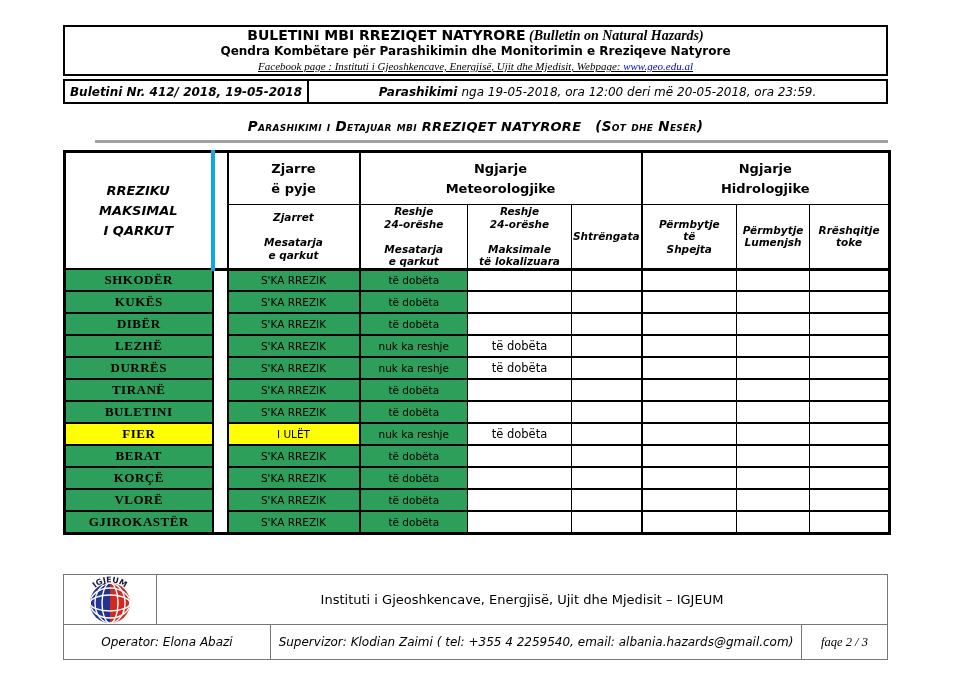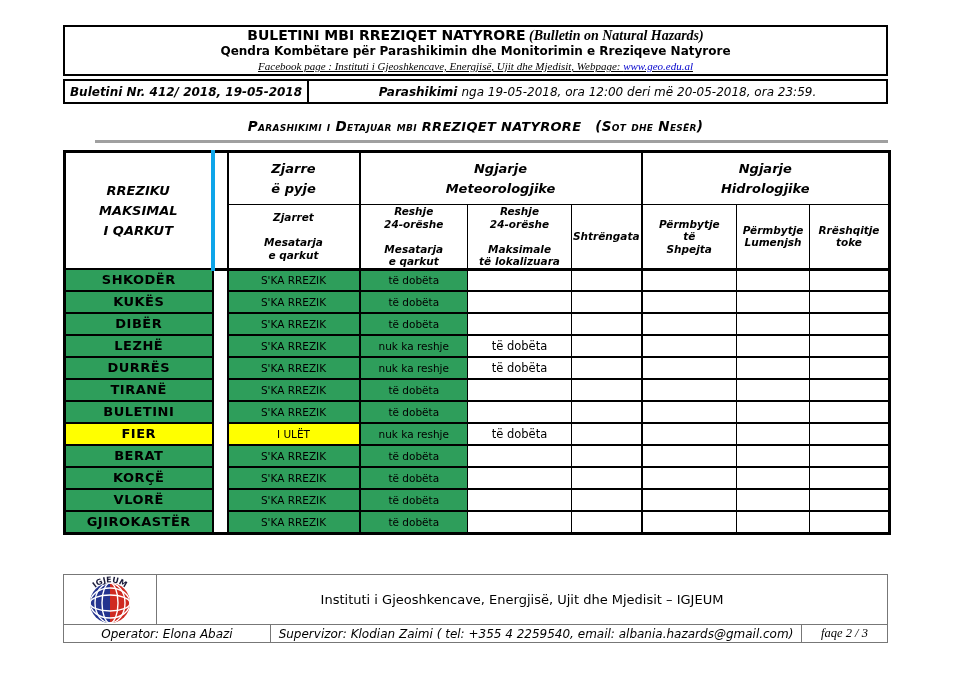--- a/index.html
+++ b/index.html
@@ -48,46 +48,46 @@
   
   table.main {
     position:absolute; left:63px; top:150px; width:825px;
     border-collapse:collapse; table-layout:fixed;
     border:3px solid #000;
   }
   .main th, .main td {
     border:1px solid #000; text-align:center; vertical-align:middle;
     padding:0; white-space:pre-line; overflow:hidden;
   }
-  .main thead tr.gr th { height:53px; font-size:13px; font-style:italic; line-height:20px; }
+  .main thead tr.gr th { height:53px; font-size:13px; line-height:20px; }
   .main thead tr.sub th { height:61px; font-size:10.5px; font-style:italic; line-height:12.5px; border-bottom:3px solid #000; }
   .main th.risk-h { font-size:13px; font-style:italic; line-height:17px; border-right:4px solid #0ea5e9; }
   .main .c-gap {
     border-left:2px solid #000; border-right:2px solid #000;
     border-top:none; border-bottom:none; background:#fff;
   }
   .main thead .c-gap { border-bottom:3px solid #000; }
   .main .b-r2 { border-right-width:2px; }
   .main tbody td { height:22px; font-size:10.5px; line-height:12px; border-top-width:2px; border-bottom-width:2px; }
-  .main tbody td.c-qark { font-weight:bold; font-size:13px; letter-spacing:0.5px; border-right-width:2px; }
+  .main tbody td.c-qark { font-weight:bold; font-size:13px; letter-spacing:0.5px; border-right-width:2px;font-family:Liberation Serif, serif; }
   .main tbody td.c-fire { border-right-width:2px; }
   .main tbody td.c-storm { border-right-width:2px; }
   .main tbody td.c-rain-max { font-size:11.5px; }
   .bg-green { background:var(--green); }
   .bg-yellow { background:var(--yellow); }
 
   
   .fbox {
     left:63px; top:574px; width:825px; height:51px;
     border:1px solid #777; display:flex; align-items:stretch; background:#fff;
   }
   .fbox .logo-cell { width:93px; border-right:1px solid #777; display:flex; align-items:center; justify-content:center; }
   .fbox .inst-cell { flex:1; display:flex; align-items:center; justify-content:center; font-size:13px; }
   .frow {
-    left:63px; top:624px; width:825px; height:19px;
+    left:63px; top:624px; width:825px; height:36px;
     border:1px solid #777; display:flex; align-items:stretch; background:#fff;
   }
   .frow .cell { display:flex; align-items:center; justify-content:center; font-size:12px; font-style:italic; }
   .frow .op { width:207px; border-right:1px solid #777; }
   .frow .sup { flex:1; }
   .frow .pg {
     width:86px; border-left:1px solid #777;
     font-family:"Liberation Serif","DejaVu Serif",serif; font-size:12.5px;
   }
 </style>

